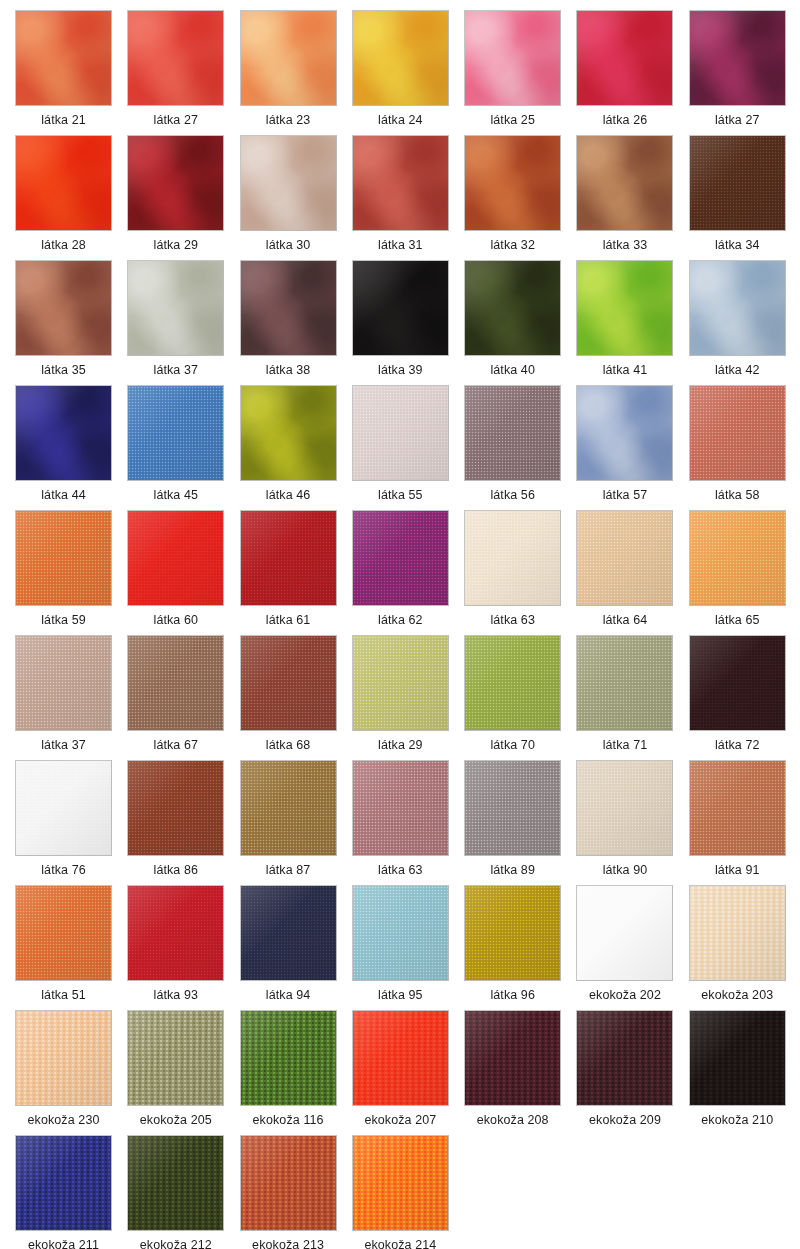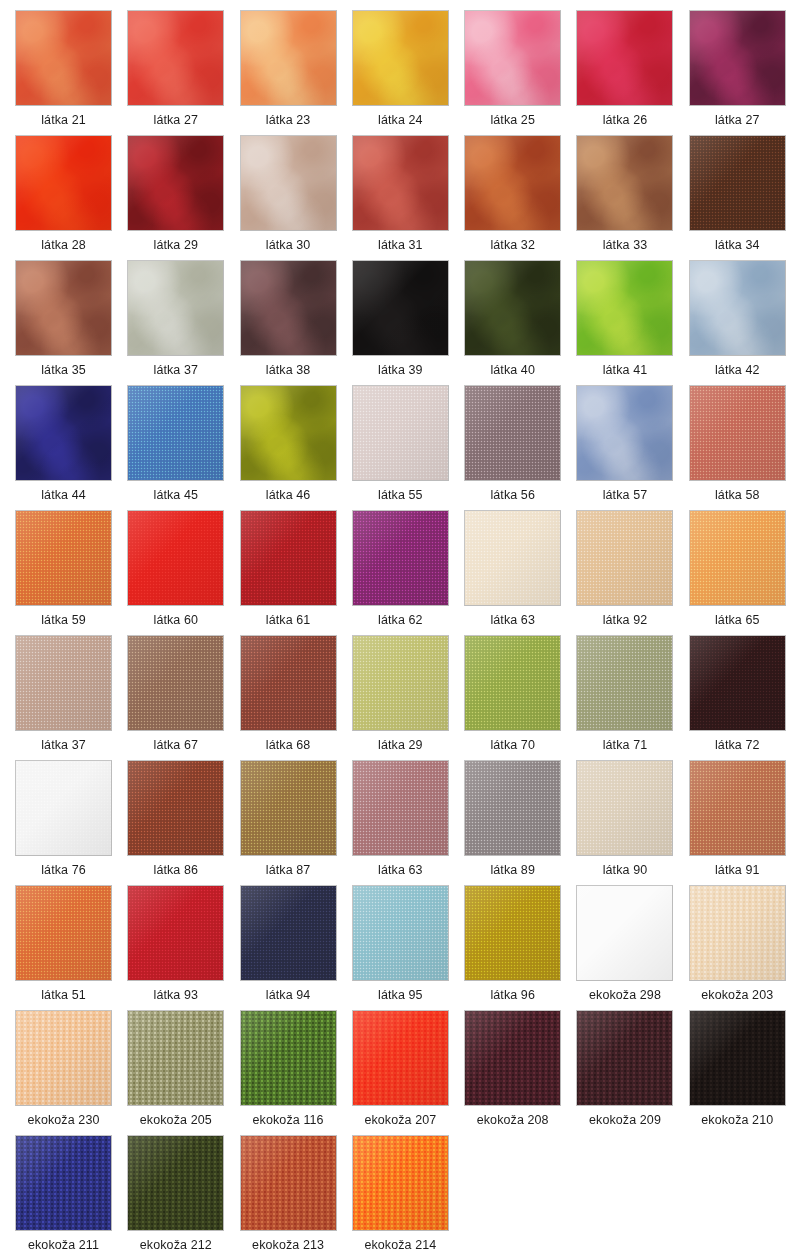--- a/index.html
+++ b/index.html
@@ -336,21 +336,21 @@
           <span class="tex"></span>
           <span class="sheen"></span>
         </div>
         <div class="label">látka 63</div>
       </div>
       <div class="cell">
         <div class="swatch t-grain" style="background-color: rgb(229, 196, 156);">
           <span class="tex"></span>
           <span class="sheen"></span>
         </div>
-        <div class="label">látka 92</div>
+        <div class="label">látka 64</div>
       </div>
       <div class="cell">
         <div class="swatch t-grain" style="background-color: rgb(239, 165, 87);">
           <span class="tex"></span>
           <span class="sheen"></span>
         </div>
         <div class="label">látka 65</div>
       </div>
       <div class="cell">
         <div class="swatch t-grain" style="background-color: rgb(196, 166, 150);">
@@ -483,21 +483,21 @@
           <span class="tex"></span>
           <span class="sheen"></span>
         </div>
         <div class="label">látka 96</div>
       </div>
       <div class="cell">
         <div class="swatch t-smooth" style="background-color: rgb(251, 251, 251);">
           <span class="tex"></span>
           <span class="sheen"></span>
         </div>
-        <div class="label">ekokoža 298</div>
+        <div class="label">ekokoža 202</div>
       </div>
       <div class="cell">
         <div class="swatch t-emboss" style="background-color: rgb(240, 217, 187);">
           <span class="tex"></span>
           <span class="sheen"></span>
         </div>
         <div class="label">ekokoža 203</div>
       </div>
       <div class="cell">
         <div class="swatch t-emboss" style="background-color: rgb(243, 199, 157);">

